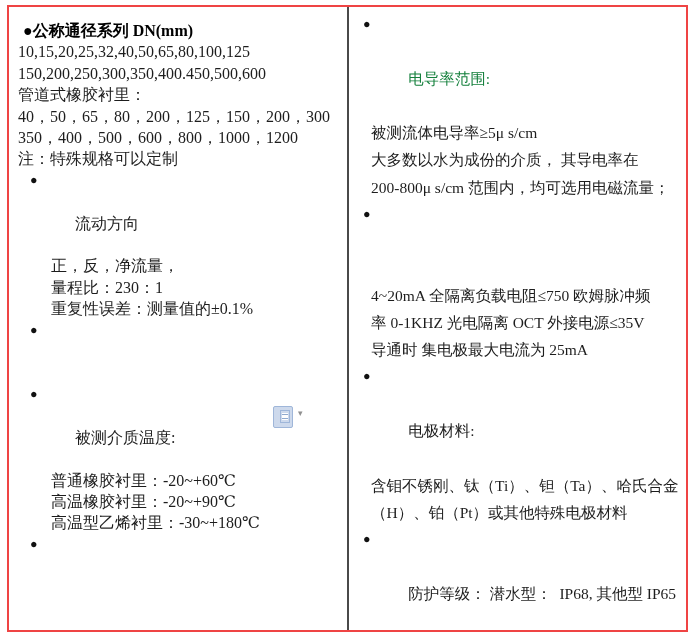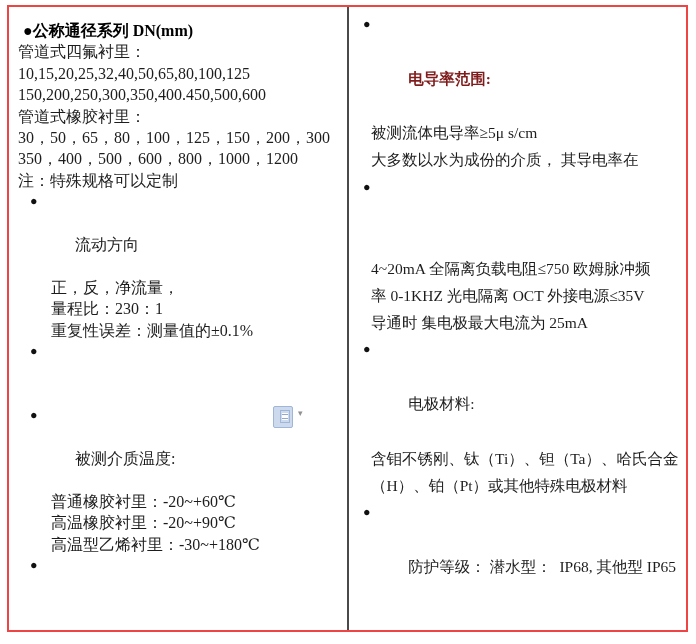--- a/index.html
+++ b/index.html
@@ -20,21 +20,21 @@
   .col-right .ln{font-size:15.5px;line-height:27.1px;}
   .hd{font-weight:bold;font-size:17px;color:#000;padding-left:5px;}
   .bl{position:relative;}
   .col-left .bl{padding-left:33px;}
   .col-left .bl .bu{position:absolute;left:12px;top:0;}
   .col-left .ind{padding-left:33px;}
   .col-right .bl{padding-left:36px;}
   .col-right .bl .bu{position:absolute;left:14px;top:0;}
   .col-right .ind{padding-left:22px;}
   .bu{font-size:12.5px;color:#111;}
-  .bold{font-weight:bold;color:#7f1d1d;}
+  .bold{font-weight:normal;color:#15803d;}
   
   .paste-icon{
     position:absolute;left:264px;top:399px;width:18px;height:20px;
     background:#cdd9ec;border:1px solid #9fb6d9;border-radius:2px;
   }
   .paste-icon .page{
     position:absolute;right:2px;top:3px;width:10px;height:13px;
     background:#fdfdfe;border:1px solid #9fb6d9;box-sizing:border-box;
     background-image:repeating-linear-gradient(#fdfdfe 0 3px,#8fa9cf 3px 4px);
     background-clip:content-box;padding:2px 1px;
@@ -44,25 +44,24 @@
     font-family:"DejaVu Sans",sans-serif;
   }
 </style>
 </head>
 <body>
 
 <div class="sheet">
 
   <div class="col col-left">
     <div class="ln hd">●公称通径系列 DN(mm)</div>
-    <div class="ln">管道式四氟衬里：</div>
     <div class="ln">10,15,20,25,32,40,50,65,80,100,125</div>
     <div class="ln">150,200,250,300,350,400.450,500,600</div>
     <div class="ln">管道式橡胶衬里：</div>
-    <div class="ln">30，50，65，80，100，125，150，200，300</div>
+    <div class="ln">40，50，65，80，200，125，150，200，300</div>
     <div class="ln">350，400，500，600，800，1000，1200</div>
     <div class="ln">注：特殊规格可以定制</div>
     <div class="ln bl">
       <span class="bu">●</span>
       <span>流动方向</span>
     </div>
     <div class="ln ind">正，反，净流量，</div>
     <div class="ln ind">量程比：230：1</div>
     <div class="ln ind">重复性误差：测量值的±0.1%</div>
     <div class="ln bl">
@@ -86,20 +85,21 @@
     <span class="paste-arrow">▾</span>
   </div>
 
   <div class="col col-right">
     <div class="ln bl">
       <span class="bu">●</span>
       <span class="bold">电导率范围:</span>
     </div>
     <div class="ln ind">被测流体电导率≥5μ s/cm</div>
     <div class="ln ind">大多数以水为成份的介质， 其导电率在</div>
+    <div class="ln ind">200-800μ s/cm 范围内，均可选用电磁流量；</div>
     <div class="ln bl">
       <span class="bu">●</span>
     </div>
     <div class="ln ind">4~20mA 全隔离负载电阻≤750 欧姆脉冲频</div>
     <div class="ln ind">率 0-1KHZ 光电隔离 OCT 外接电源≤35V</div>
     <div class="ln ind">导通时 集电极最大电流为 25mA</div>
     <div class="ln bl">
       <span class="bu">●</span>
       <span>电极材料:</span>
     </div>

